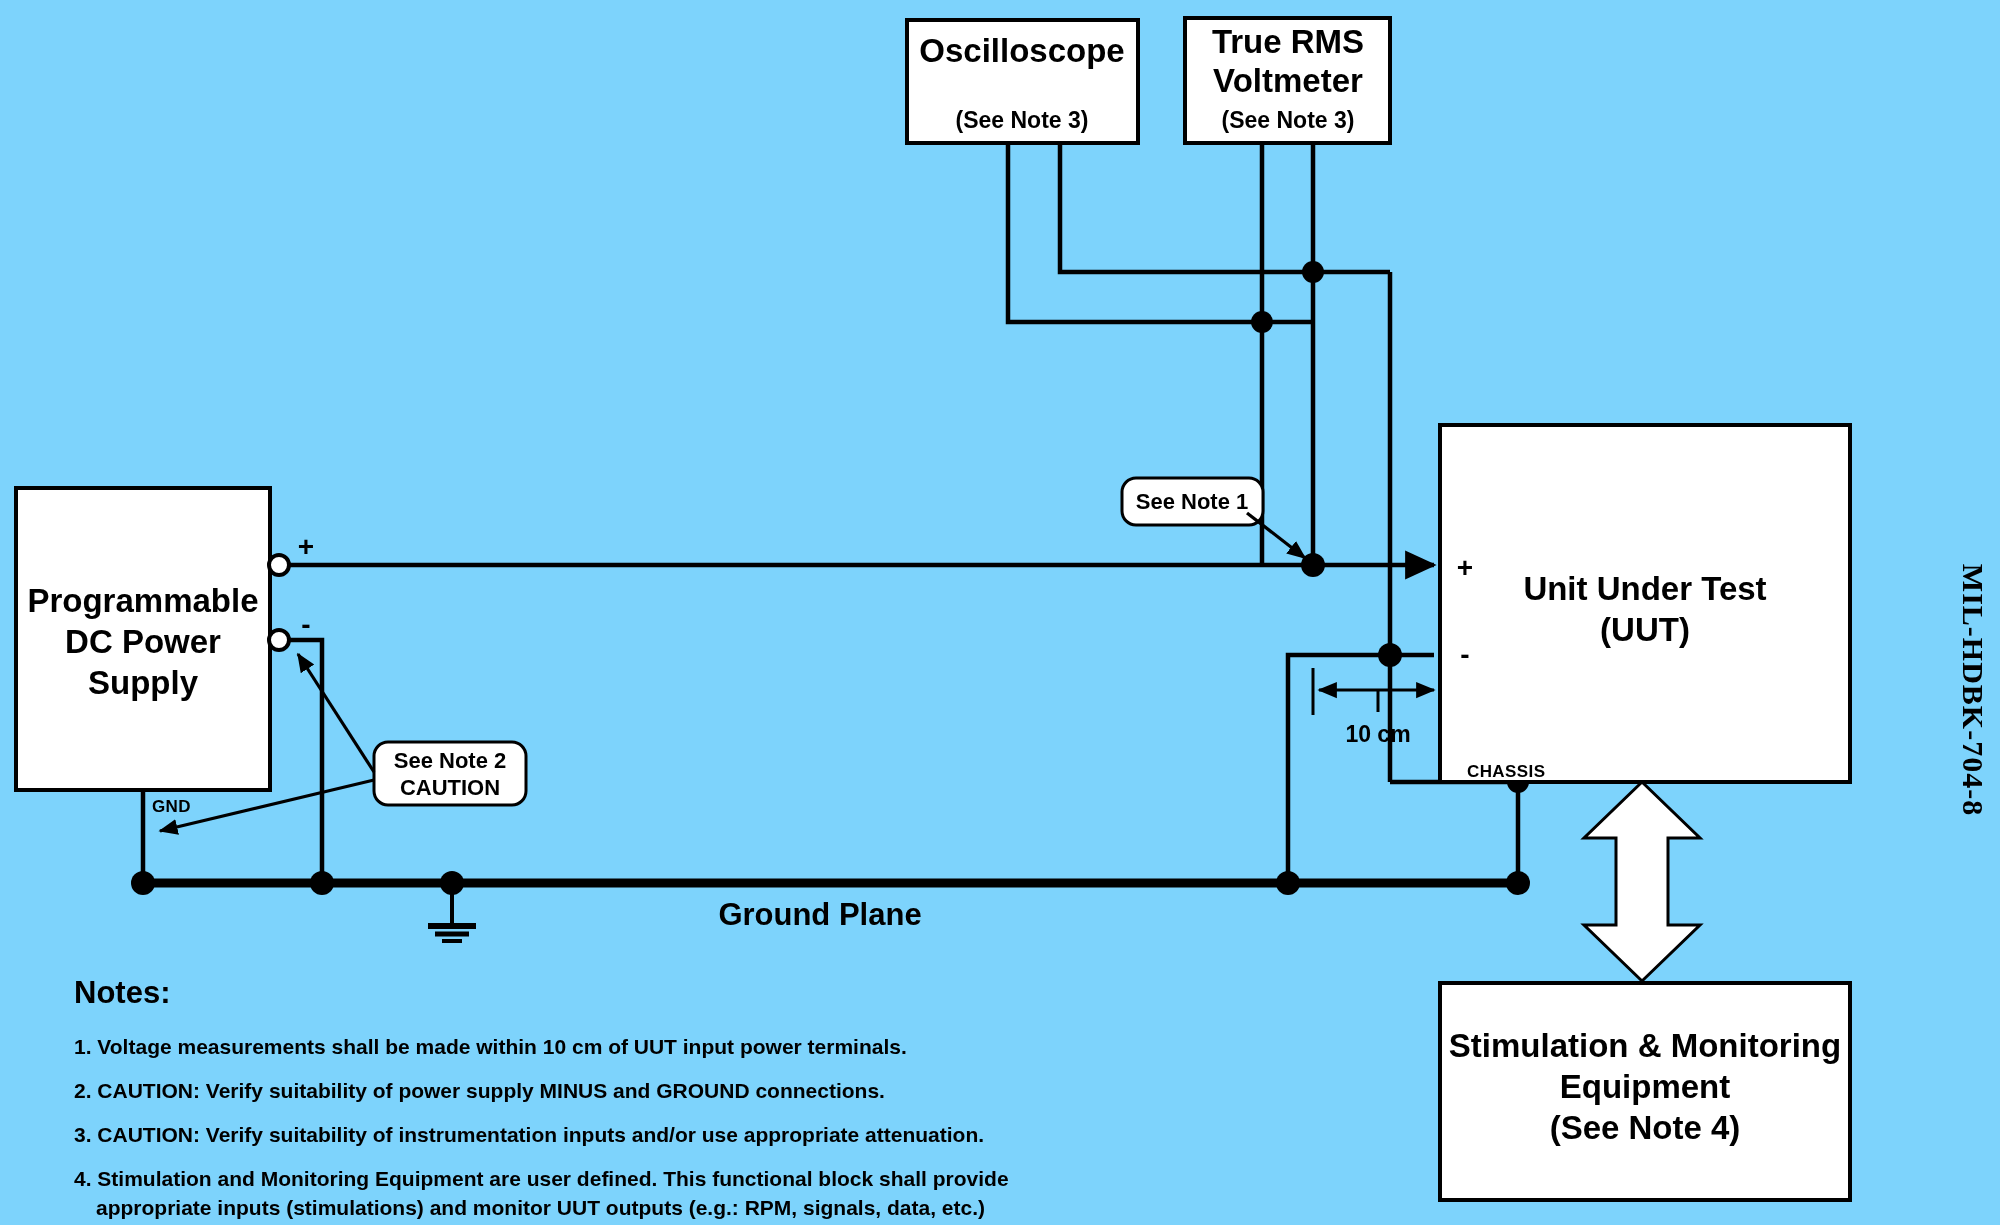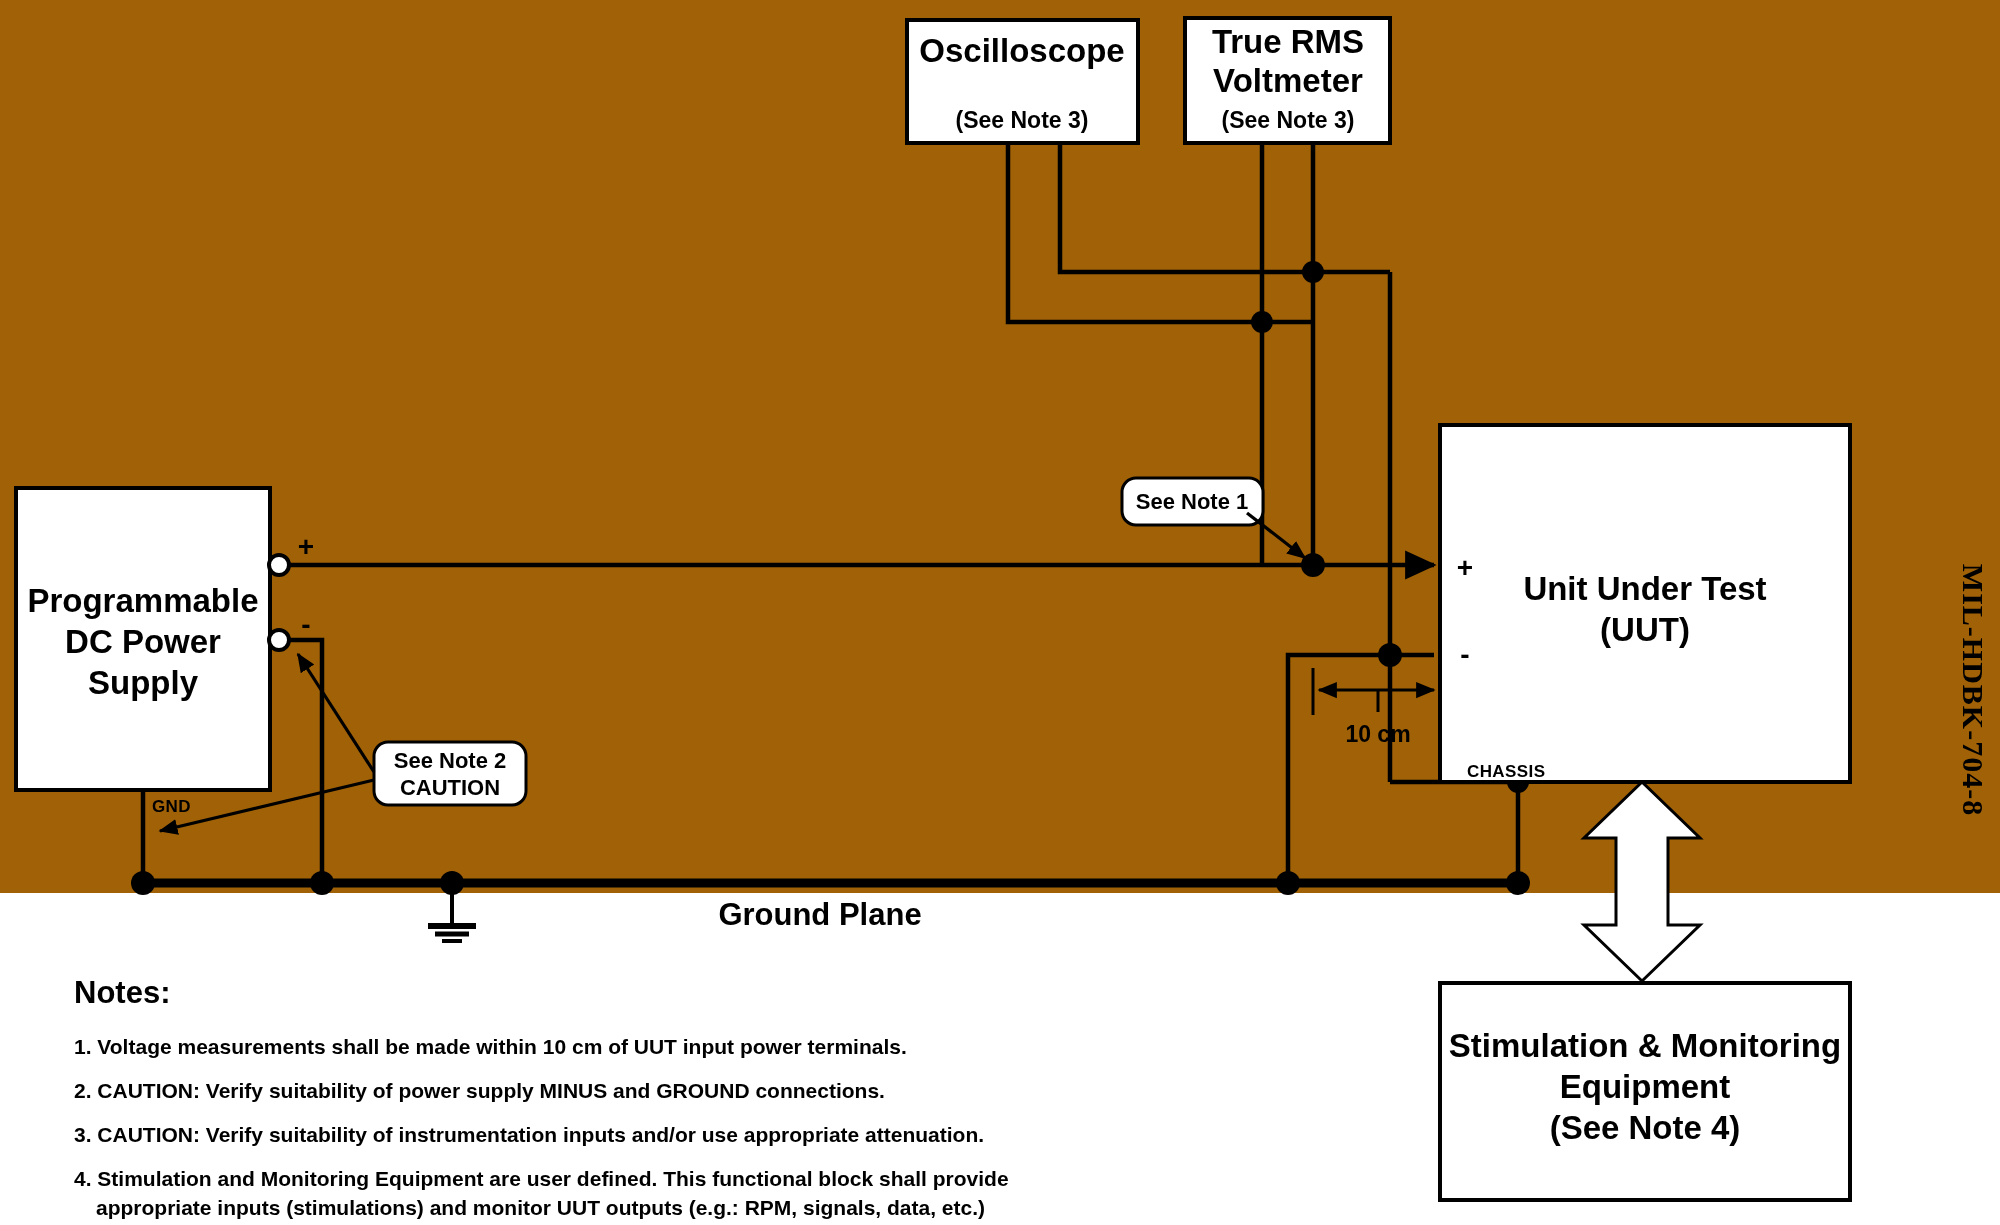--- a/index.html
+++ b/index.html
@@ -10,22 +10,22 @@
   }
   body {
     width: 2000px;
     height: 1225px;
     font-family: "Liberation Sans", sans-serif;
     overflow: hidden;
   }
   #diagram-root {
     position: relative;
     width: 2000px;
-    height: 893px;
-    background: #a16207;
+    height: 1225px;
+    background: #7dd3fc;
     text-decoration: underline;
   }
   svg#diagram-svg {
     position: absolute;
     top: 0;
     left: 0;
     width: 2000px;
     height: 1225px;
     display: block;
   }

